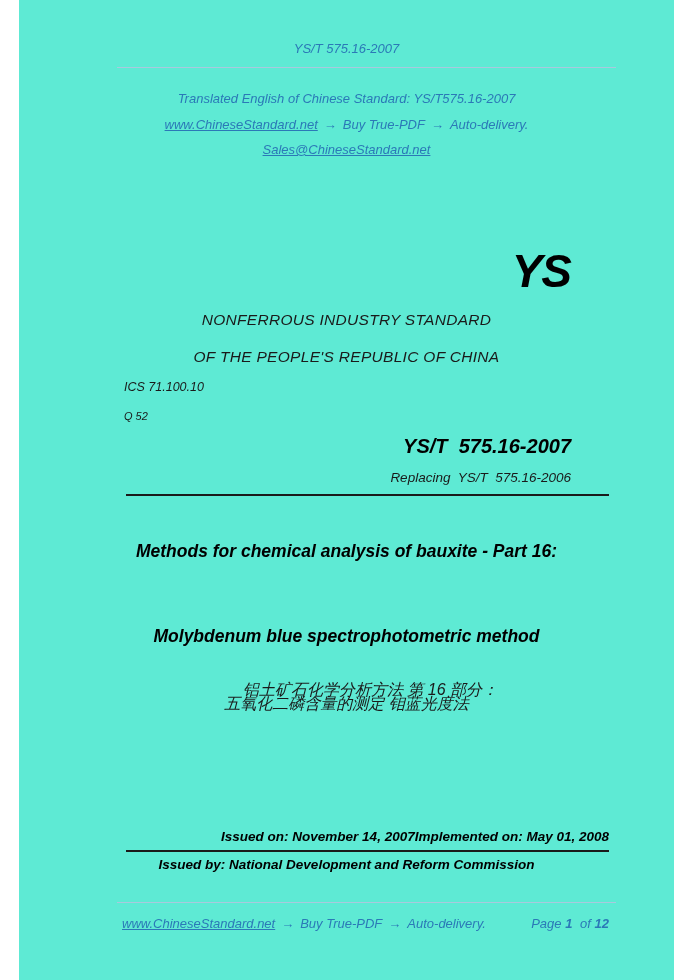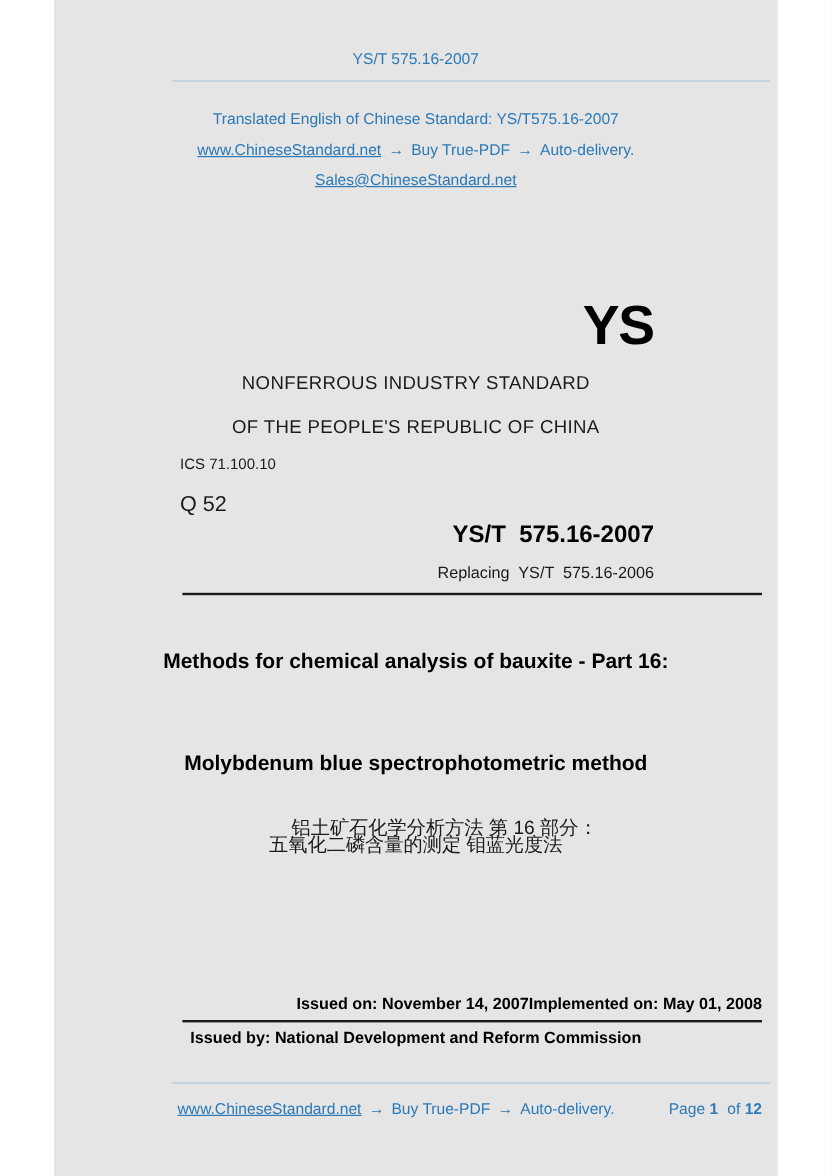--- a/index.html
+++ b/index.html
@@ -1,25 +1,26 @@
 <!DOCTYPE html>
 <html><head>
 <meta charset="utf-8">
 <style>
   * { margin: 0; padding: 0; box-sizing: border-box; }
   html, body { background: #ffffff; }
   .page {
     position: relative;
-    width: 603px;
+    width: 655px;
     height: 980px;
     margin: 0 auto;
-    background: #e5e5e5;
+    background: #5eead4;
     font-family: "Liberation Sans", sans-serif;
     color: #1a1a1a;
     overflow: hidden;
+    font-style: italic;
   }
   .abs { position: absolute; }
   .centered { left: 0; right: 0; text-align: center; }
   .blue { color: #2b79b7; }
   .hdr-code { top: 41px; font-size: 13px; }
   .rule-pale { height: 1px; background: #a9c9dd; left: 98px; width: 499px; }
   .rule-pale.top-rule { top: 67px; }
   .rule-pale.bottom-rule { top: 902px; }
   .hdr-translated { top: 91px; font-size: 13px; }
   .hdr-nav { top: 117px; font-size: 13px; }
@@ -27,21 +28,21 @@
   .link { text-decoration: underline; color: #2b79b7; cursor: pointer; }
   .arrow { margin: 0 6px; }
   .logo {
     top: 244px; right: 103px;
     font-size: 46px; font-weight: bold; letter-spacing: -1px;
     color: #000;
   }
   .org-line1 { top: 311px; font-size: 15.5px; letter-spacing: 0.3px; }
   .org-line2 { top: 348px; font-size: 15.5px; letter-spacing: 0.3px; }
   .ics { top: 380px; left: 105px; font-size: 12.5px; }
-  .q-code { top: 410px; left: 105px; font-size: 18px; }
+  .q-code { top: 410px; left: 105px; font-size: 11px; }
   .doc-code { top: 435px; right: 103px; font-size: 20px; font-weight: bold; white-space: pre; color: #000; }
   .replacing { top: 470px; right: 103px; font-size: 13.5px; white-space: pre; }
   .rule-dark { height: 2px; background: #1a1a1a; left: 107px; width: 483px; }
   .rule-dark.mid-rule { top: 494px; }
   .rule-dark.issue-rule { top: 850px; }
   .title-en { font-size: 17.5px; font-weight: bold; color: #000; }
   .title-en.l1 { top: 541px; }
   .title-en.l2 { top: 584px; }
   .title-en.l3 { top: 626px; }
   .title-zh { font-size: 16px; }

